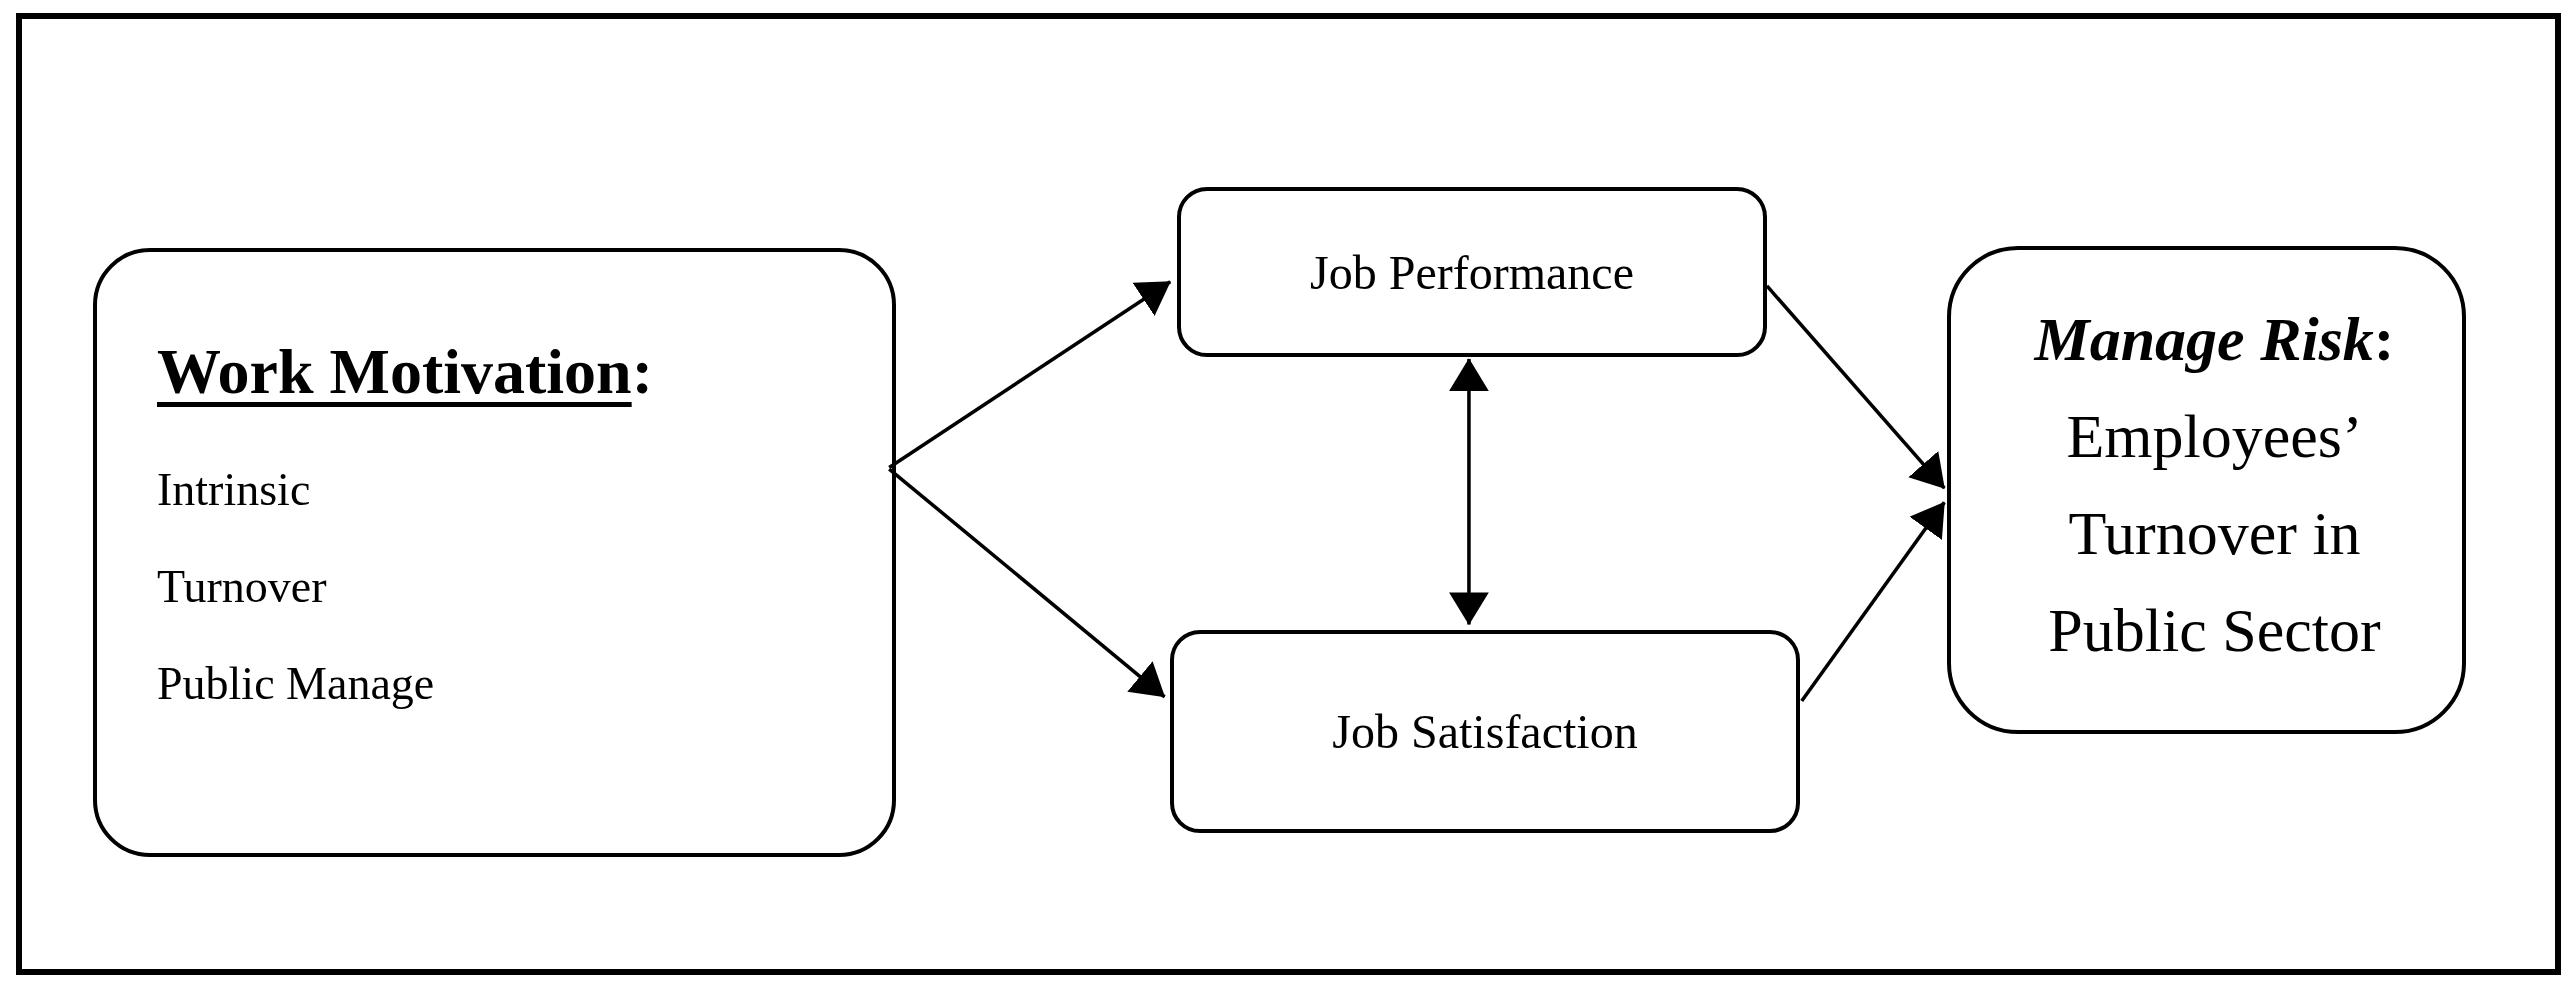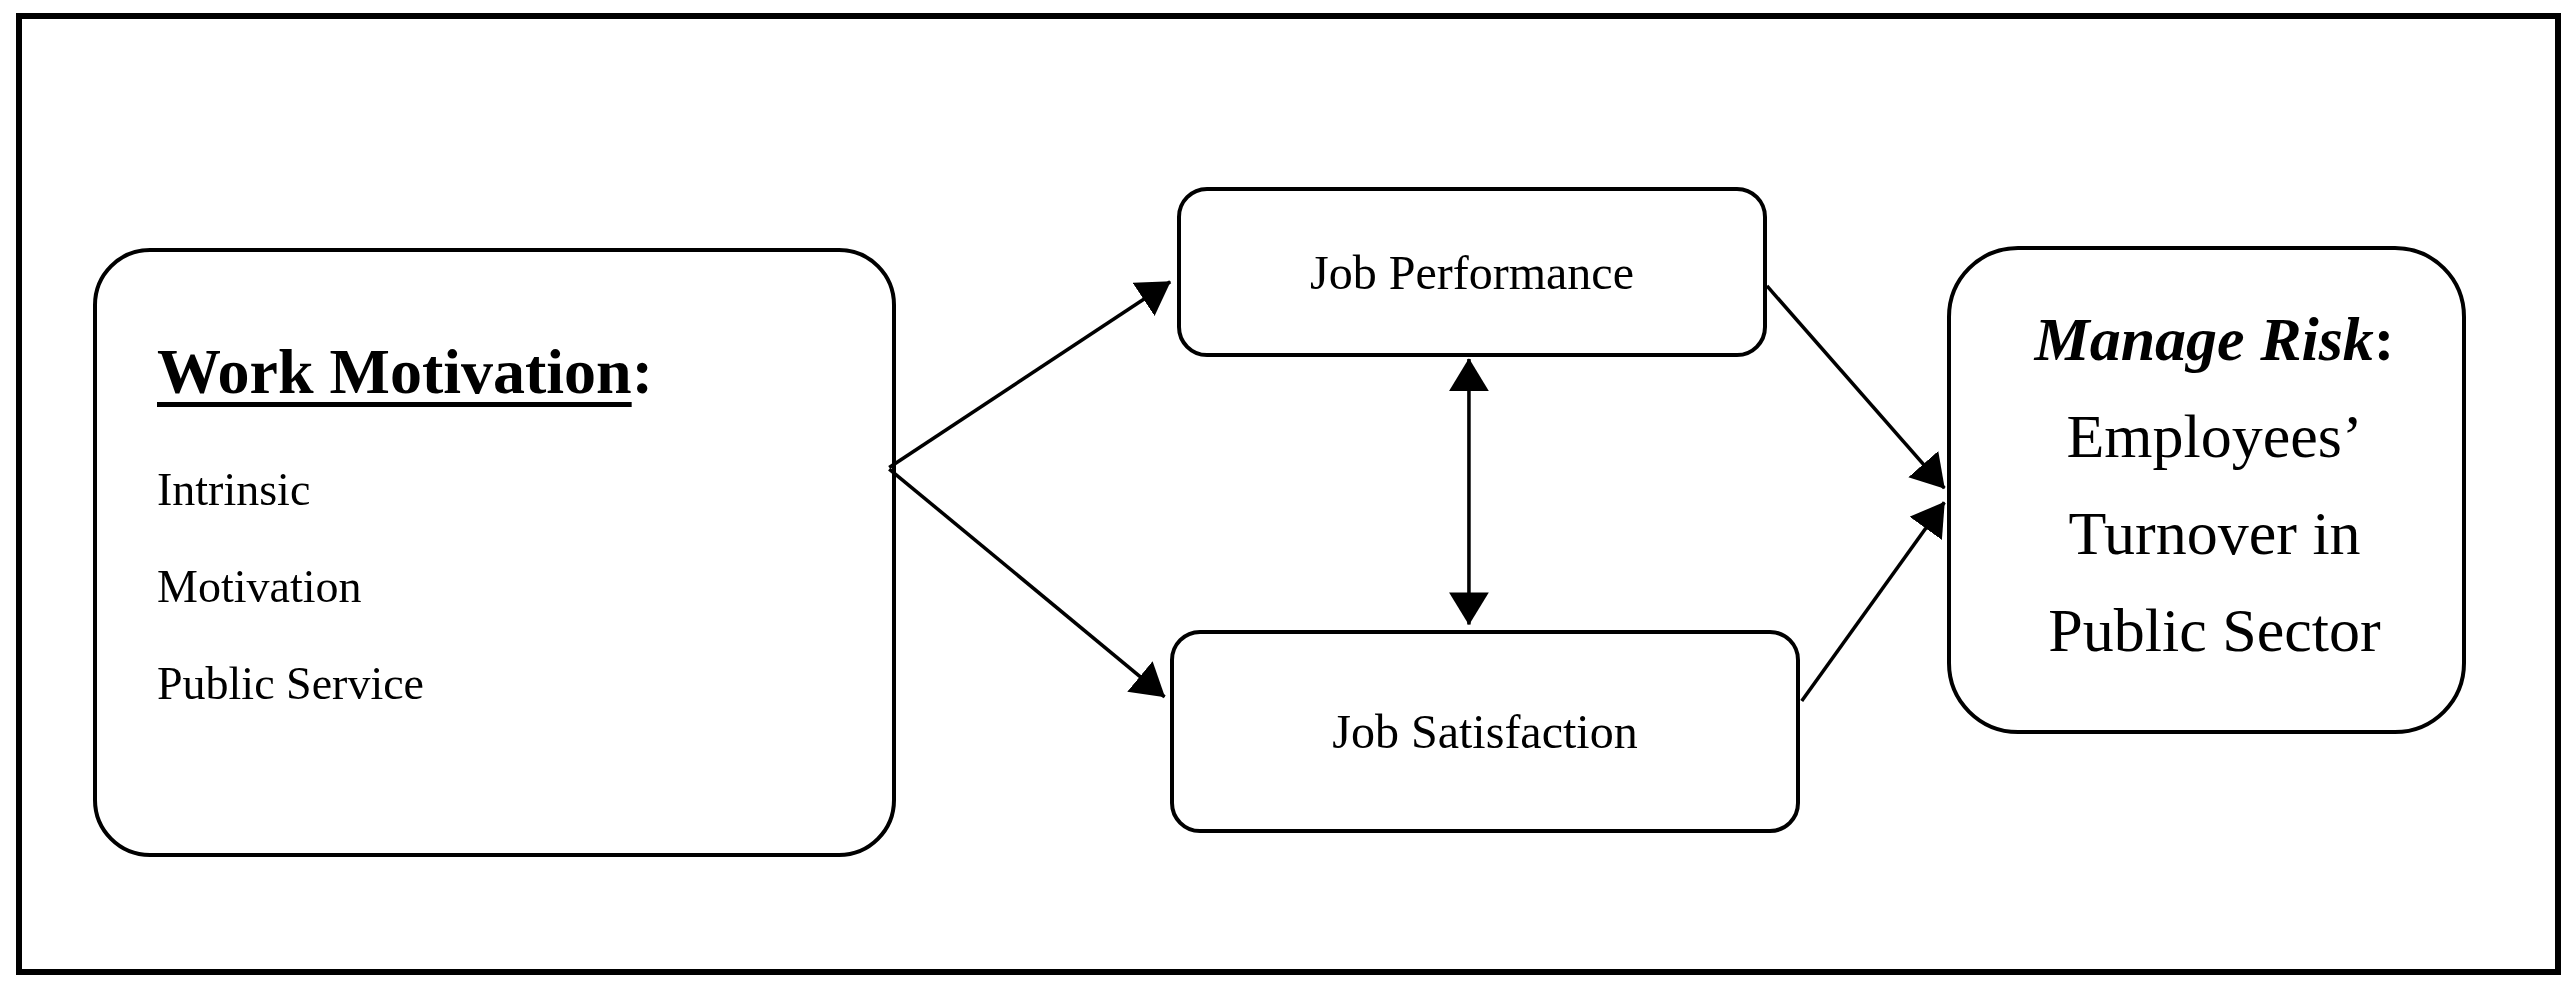--- a/index.html
+++ b/index.html
@@ -119,22 +119,22 @@
 <body>
 
 <div class="canvas">
 
   <div class="frame"></div>
 
   <div class="dbox src">
     <div class="src-title"><span class="u">Work Motivation</span><span>:</span></div>
     <div class="src-items">
       <div class="item">Intrinsic</div>
-      <div class="item">Motivation</div>
-      <div class="item">Public Service</div>
+      <div class="item">Turnover</div>
+      <div class="item">Public Manage</div>
     </div>
   </div>
 
   <div class="dbox med perf">
     <span>Job Performance</span>
   </div>
 
   <div class="dbox med sat">
     <span>Job Satisfaction</span>
   </div>

